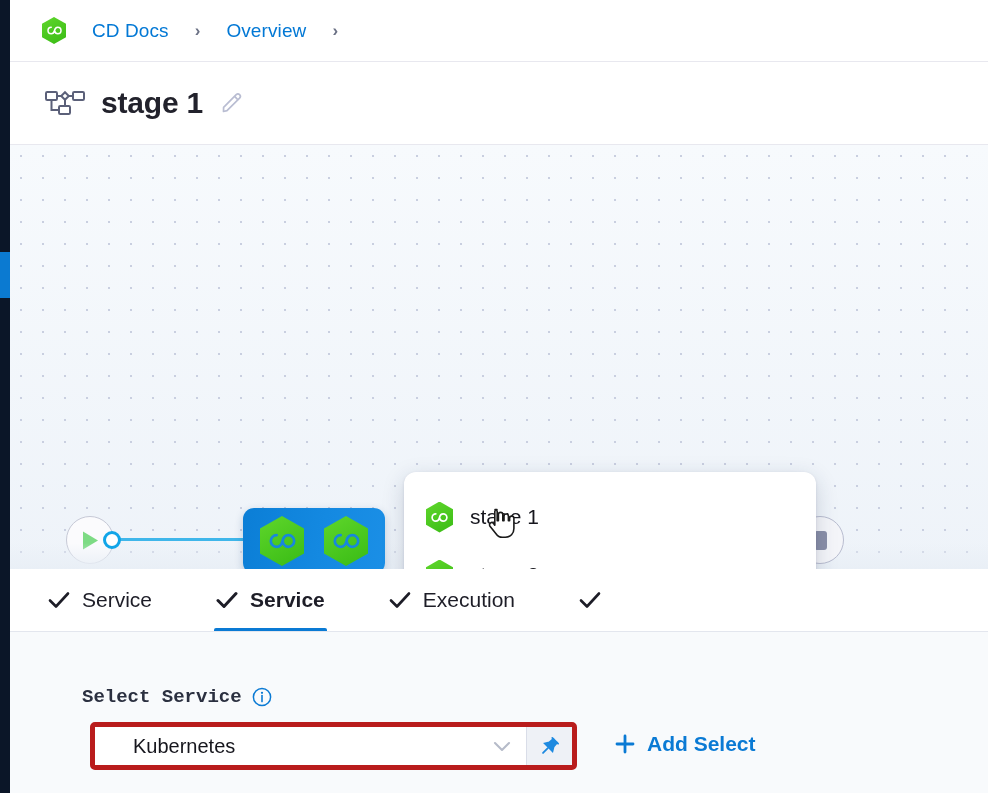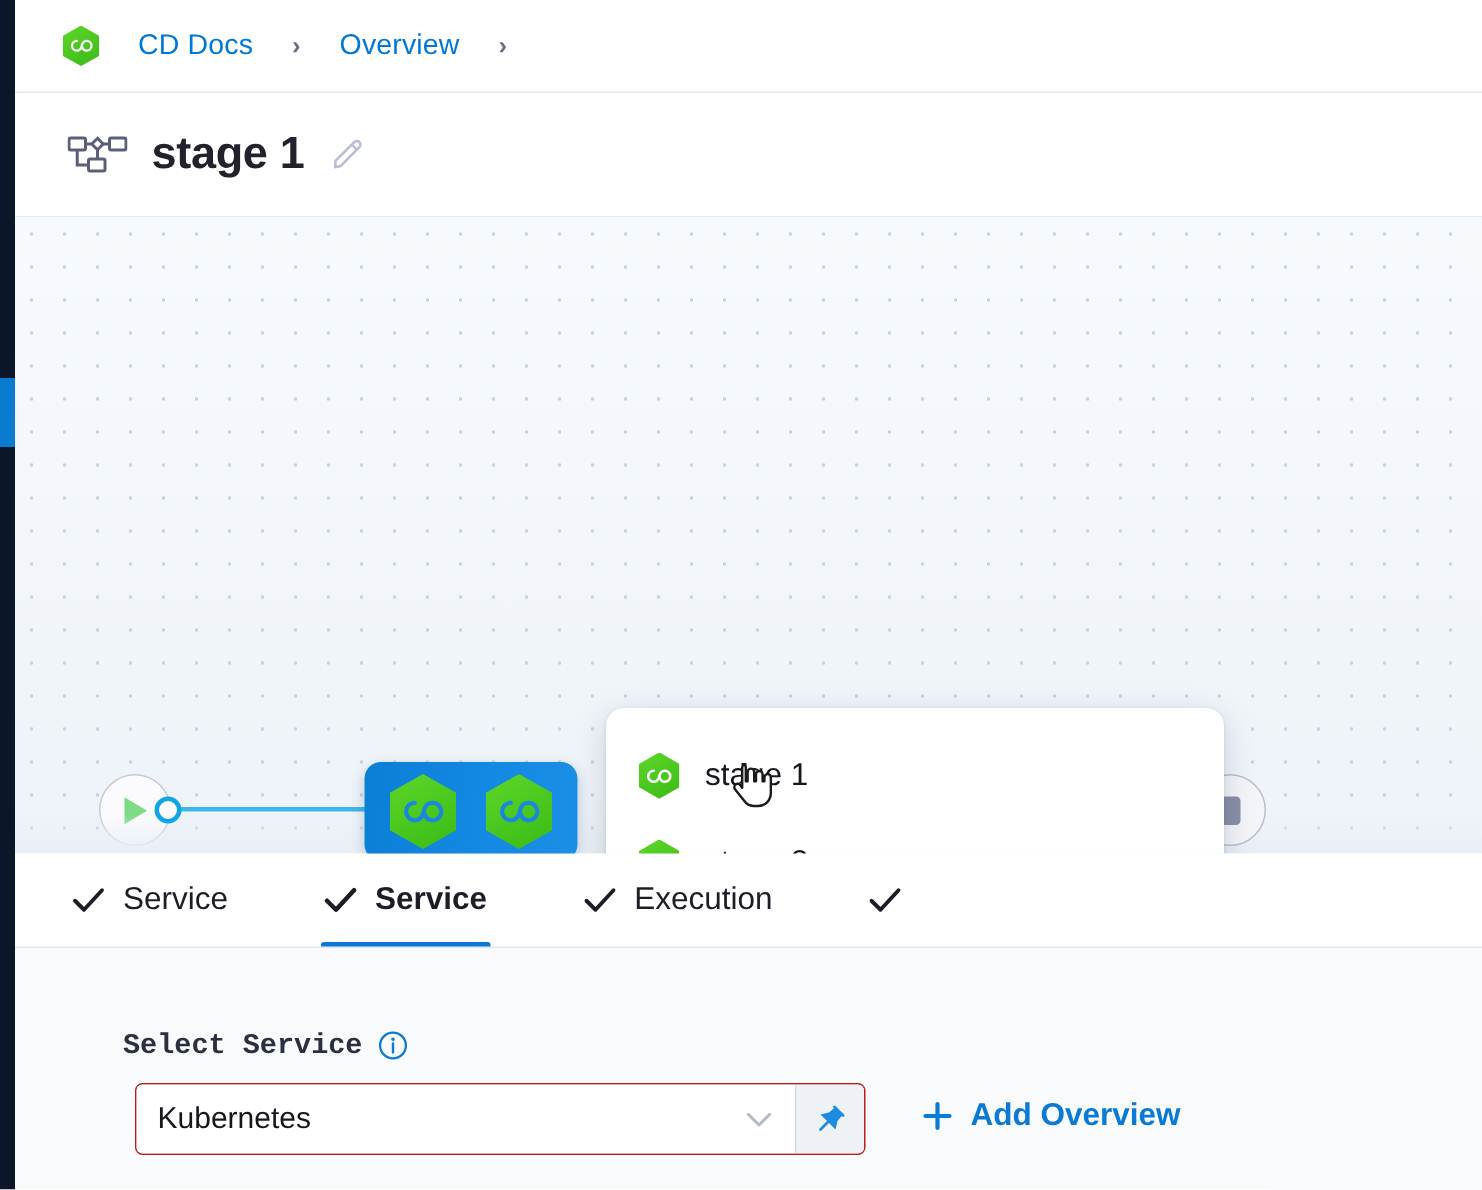--- a/index.html
+++ b/index.html
@@ -142,22 +142,23 @@
   }
   .field-label-row {
     position: absolute; left: 72px; top: 54px;
     display: flex; align-items: center; gap: 10px;
   }
   .field-label { font-size: 19px; font-weight: 700; color: #2b3040; font-family: Liberation Mono, monospace; }
   .info-icon { cursor: pointer; flex: none; }
 
   .select-wrap {
     position: absolute; left: 80px; top: 90px; width: 487px; height: 48px;
-    display: flex; border: 1px solid #b91c1c; border-radius: 5px; overflow: hidden;
+    display: flex; border: 5px solid #b91c1c; border-radius: 5px; overflow: hidden;
     background: #ffffff;
+    padding-left: 24px;
   }
   .select-box {
     flex: 1; display: flex; align-items: center; justify-content: space-between;
     padding: 0 14px 0 14px; background: #ffffff; cursor: pointer;
   }
   .select-value { font-size: 20px; color: #16161d; }
   .pin-btn {
     width: 46px; background: #eef1f6; border-left: 1px solid #d9dde8;
     display: flex; align-items: center; justify-content: center; cursor: pointer;
   }
@@ -326,17 +327,17 @@
           </g>
           <path d="M15.6 4.3 L11.2 8.1 L6.4 9.3 L14.7 17.6 L15.9 12.8 L19.7 8.4 Z" fill="#1e8ae0"></path>
         </svg>
       </div>
     </div>
 
     <div class="add-service">
       <svg width="22" height="22" viewBox="0 0 22 22">
         <path d="M11 3 V19 M3 11 H19" stroke="#0a7ad4" stroke-width="2.8" stroke-linecap="round"></path>
       </svg>
-      <span class="add-service-label">Add Overview</span>
+      <span class="add-service-label">Add Select</span>
     </div>
   </div>
 
 </div>
 
 </body></html>

